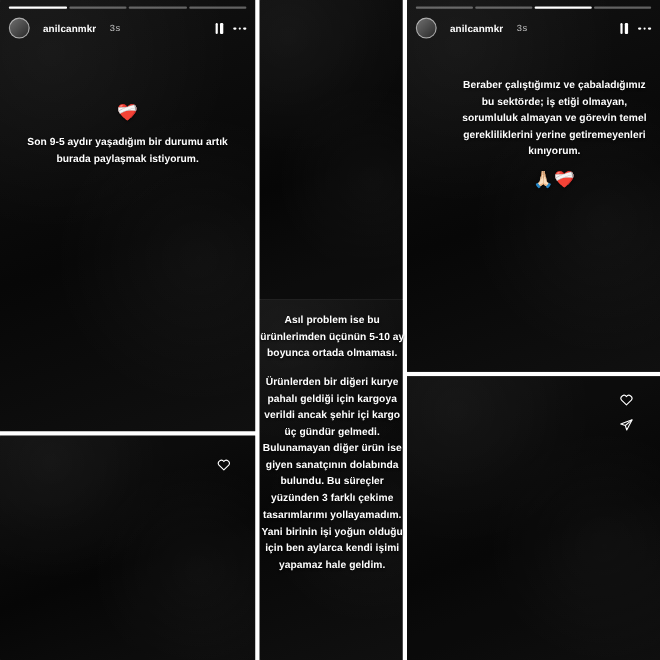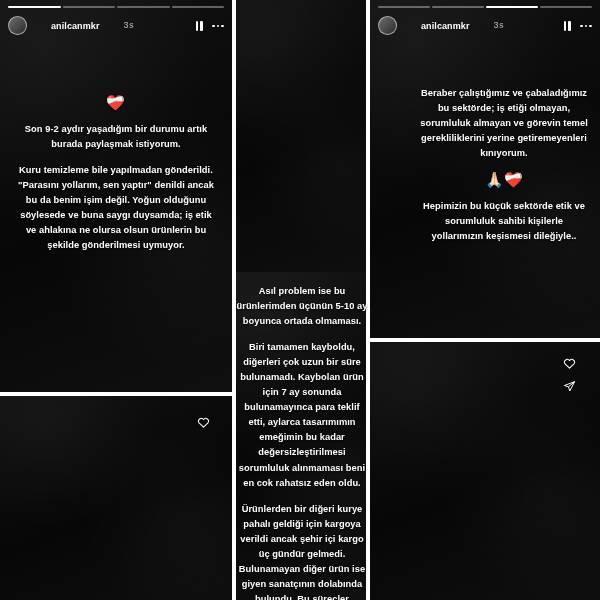--- a/index.html
+++ b/index.html
@@ -60,21 +60,21 @@
     height: 2px;
     background: rgba(255,255,255,0.35);
     border-radius: 1px;
   }
   .progress-seg.active {
     background: #ffffff;
   }
   .user-row {
     display: flex;
     align-items: center;
-    gap: 24px;
+    gap: 12px;
     margin-top: 8px;
   }
   .avatar {
     width: 17px;
     height: 17px;
     border-radius: 50%;
     background: linear-gradient(135deg, #6e6e6e, #2a2a2a);
     border: 1px solid rgba(255,255,255,0.55);
     flex: 0 0 auto;
   }
@@ -202,22 +202,21 @@
               <i></i>
               <i></i>
               <i></i>
             </span>
         </div>
       </div>
     </div>
 
     <div class="story-text" style="left:14px; top:95px; width:204px;">
       <div class="emoji-line">❤️‍🩹</div>
-      <p>Son 9-2 aydır yaşadığım bir durumu artık burada paylaşmak istiyorum.</p>
-      <p>Kuru temizleme bile yapılmadan gönderildi. "Parasını yollarım, sen yaptır" denildi ancak bu da benim işim değil. Yoğun olduğunu söylesede ve buna saygı duysamda; iş etik ve ahlakına ne olursa olsun ürünlerin bu şekilde gönderilmesi uymuyor.</p>
+      <p>Son 9-5 aydır yaşadığım bir durumu artık burada paylaşmak istiyorum.</p>
     </div>
   </div>
 
   <div class="panel" style="left:236px; top:0px; width:130px; height:272px;">
     <div class="tex dim"></div>
   </div>
 
   <div class="panel" style="left:370px; top:0px; width:230px; height:338px;">
     <div class="tex"></div>
 
@@ -236,33 +235,31 @@
           <span class="pause-icon"></span>
           <span class="dots-icon">
               <i></i>
               <i></i>
               <i></i>
             </span>
         </div>
       </div>
     </div>
 
-    <div class="story-text" style="left:48px; top:86px; width:172px;">
+    <div class="story-text" style="left:48px; top:70px; width:172px;">
       <p>Beraber çalıştığımız ve çabaladığımız bu sektörde; iş etiği olmayan, sorumluluk almayan ve görevin temel gerekliliklerini yerine getiremeyenleri kınıyorum.</p>
       <div class="emoji-line">🙏🏻❤️‍🩹</div>
-      <p>Hepimizin bu küçük sektörde etik ve sorumluluk sahibi kişilerle yollarımızın keşismesi dileğiyle..</p>
     </div>
   </div>
 
   <div class="panel" style="left:236px; top:272px; width:130px; height:328px;">
     <div class="tex"></div>
   </div>
   <div class="story-text" style="left:236px; top:284px; width:132px; z-index:6;">
     <p>Asıl problem ise bu ürünlerimden üçünün 5-10 ay boyunca ortada olmaması.</p>
-    <p>Biri tamamen kayboldu, diğerleri çok uzun bir süre bulunamadı. Kaybolan ürün için 7 ay sonunda bulunamayınca para teklif etti, aylarca tasarımımın emeğimin bu kadar değersizleştirilmesi sorumluluk alınmaması beni en cok rahatsız eden oldu.</p>
     <p>Ürünlerden bir diğeri kurye pahalı geldiği için kargoya verildi ancak şehir içi kargo üç gündür gelmedi. Bulunamayan diğer ürün ise giyen sanatçının dolabında bulundu. Bu süreçler yüzünden 3 farklı çekime tasarımlarımı yollayamadım. Yani birinin işi yoğun olduğu için ben aylarca kendi işimi yapamaz hale geldim.</p>
   </div>
 
   <div class="panel" style="left:0px; top:396px; width:232px; height:204px;">
     <div class="tex dim"></div>
     <div class="react" style="right:22px; top:20px;">
       <svg class="heart-ico" viewBox="0 0 24 24">
         <path d="M12 20.5 3.8 12.6A5 5 0 0 1 12 6.6a5 5 0 0 1 8.2 6z" fill="none" stroke="#ffffff" stroke-width="1.9" stroke-linejoin="round"></path>
       </svg>
     </div>

